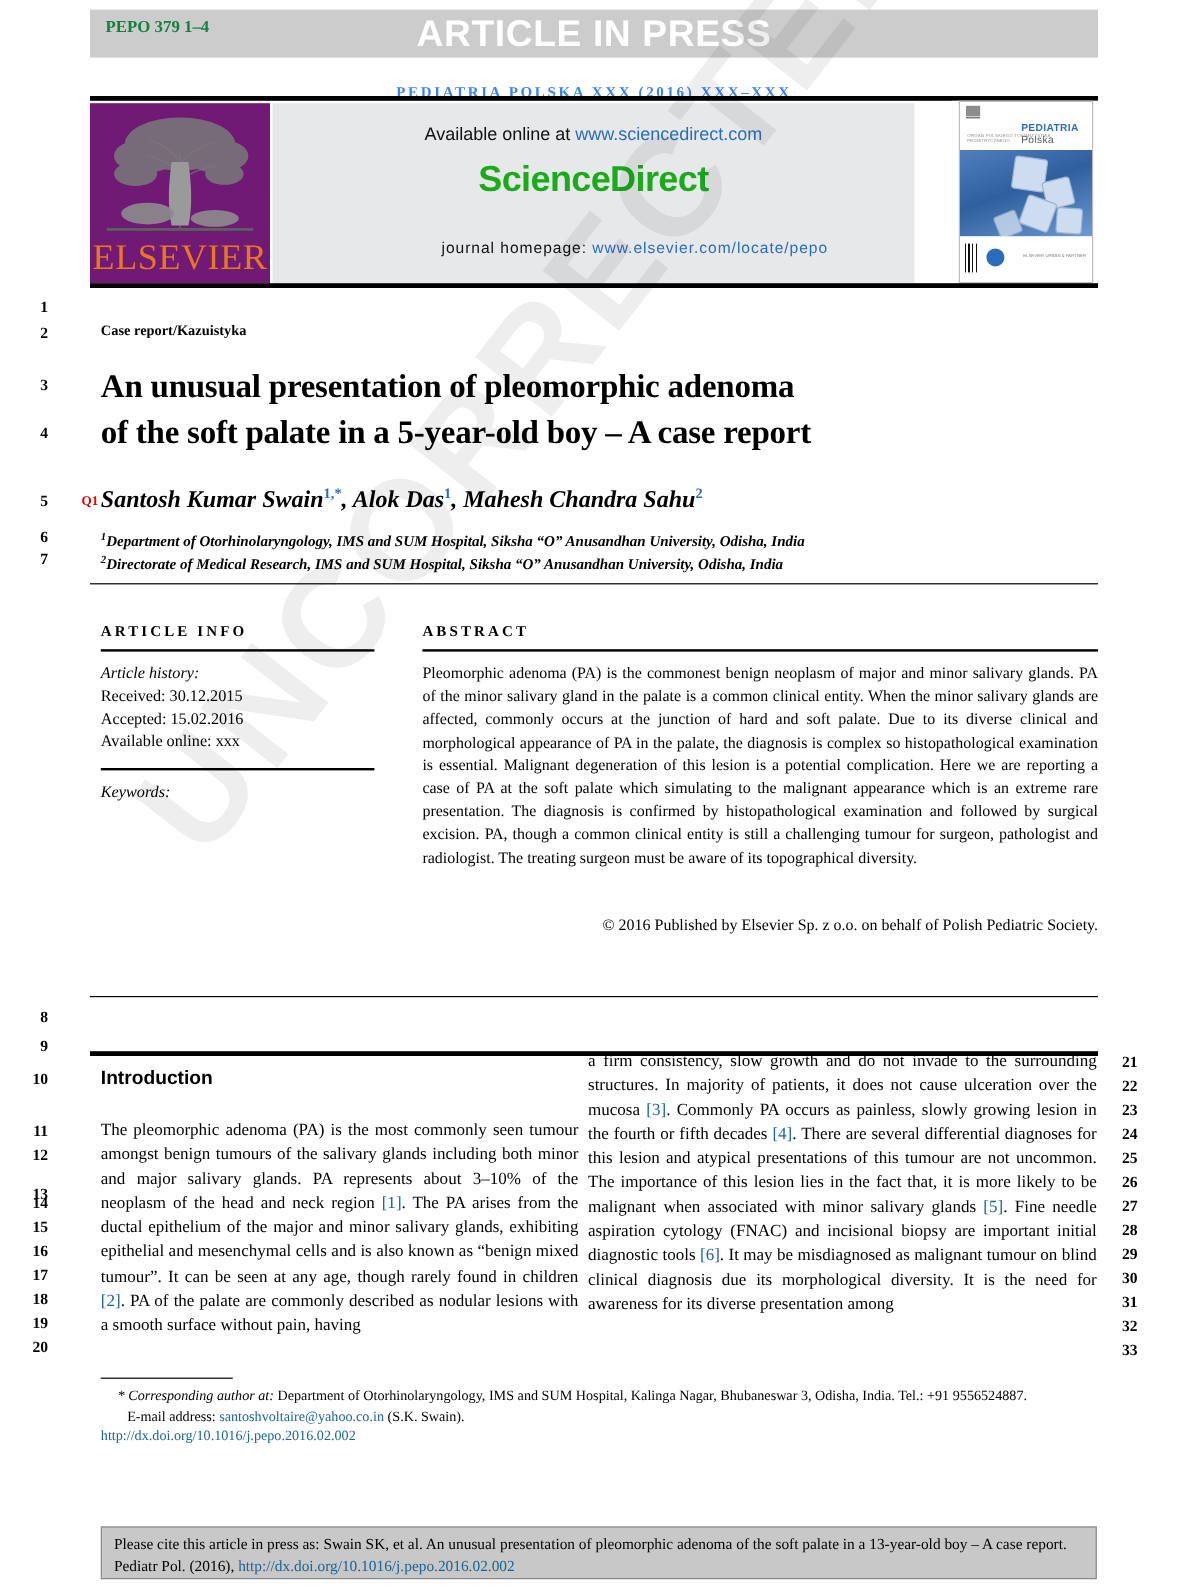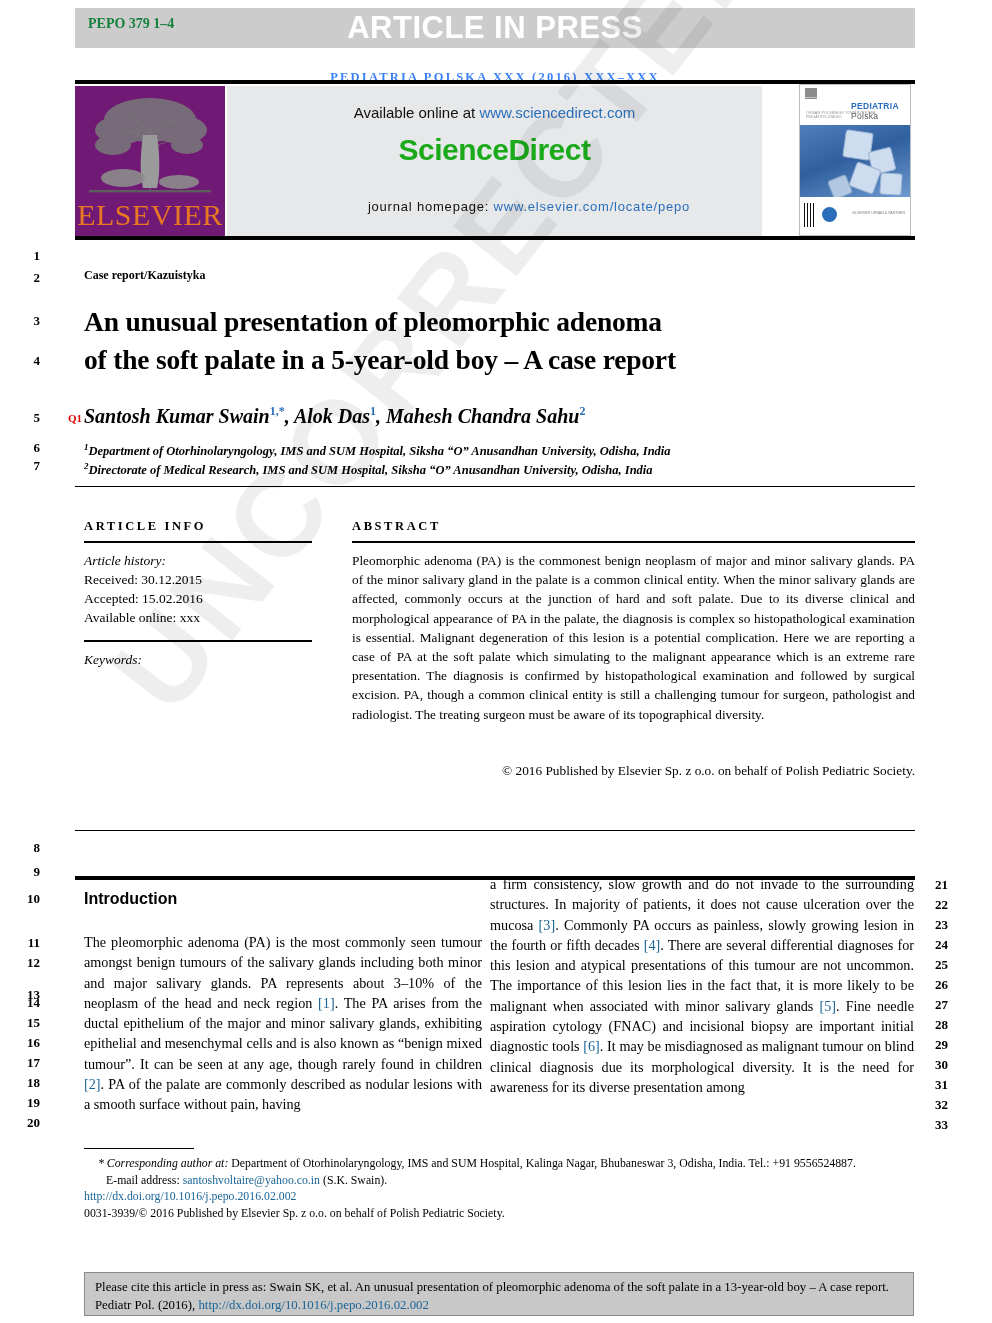--- a/index.html
+++ b/index.html
@@ -556,21 +556,20 @@
   <div class="footnotes">
     <div class="fn-indent">
       <span class="ital">* Corresponding author at:</span><span> Department of Otorhinolaryngology, IMS and SUM Hospital, Kalinga Nagar, Bhubaneswar 3, Odisha, India. Tel.: +91 9556524887.</span>
     </div>
     <div class="fn-indent" style="text-indent:22px;">
       <span>E-mail address: </span><a href="#" class="link">santoshvoltaire@yahoo.co.in</a><span> (S.K. Swain).</span>
     </div>
     <div>
       <a href="#" class="link">http://dx.doi.org/10.1016/j.pepo.2016.02.002</a>
     </div>
-    <div>0031-3939/© 2016 Published by Elsevier Sp. z o.o. on behalf of Polish Pediatric Society.</div>
   </div>
 
   <div class="cite-box">
     <div class="cite-inner">
       <span>Please cite this article in press as: Swain SK, et al. An unusual presentation of pleomorphic adenoma of the soft palate in a 13-year-old boy – A case report. Pediatr Pol. (2016), </span><a href="#" class="link">http://dx.doi.org/10.1016/j.pepo.2016.02.002</a>
     </div>
   </div>
 
 <div class="lineno left" style="top: 248px;">1</div>
     <div class="lineno left" style="top: 270px;">2</div>

